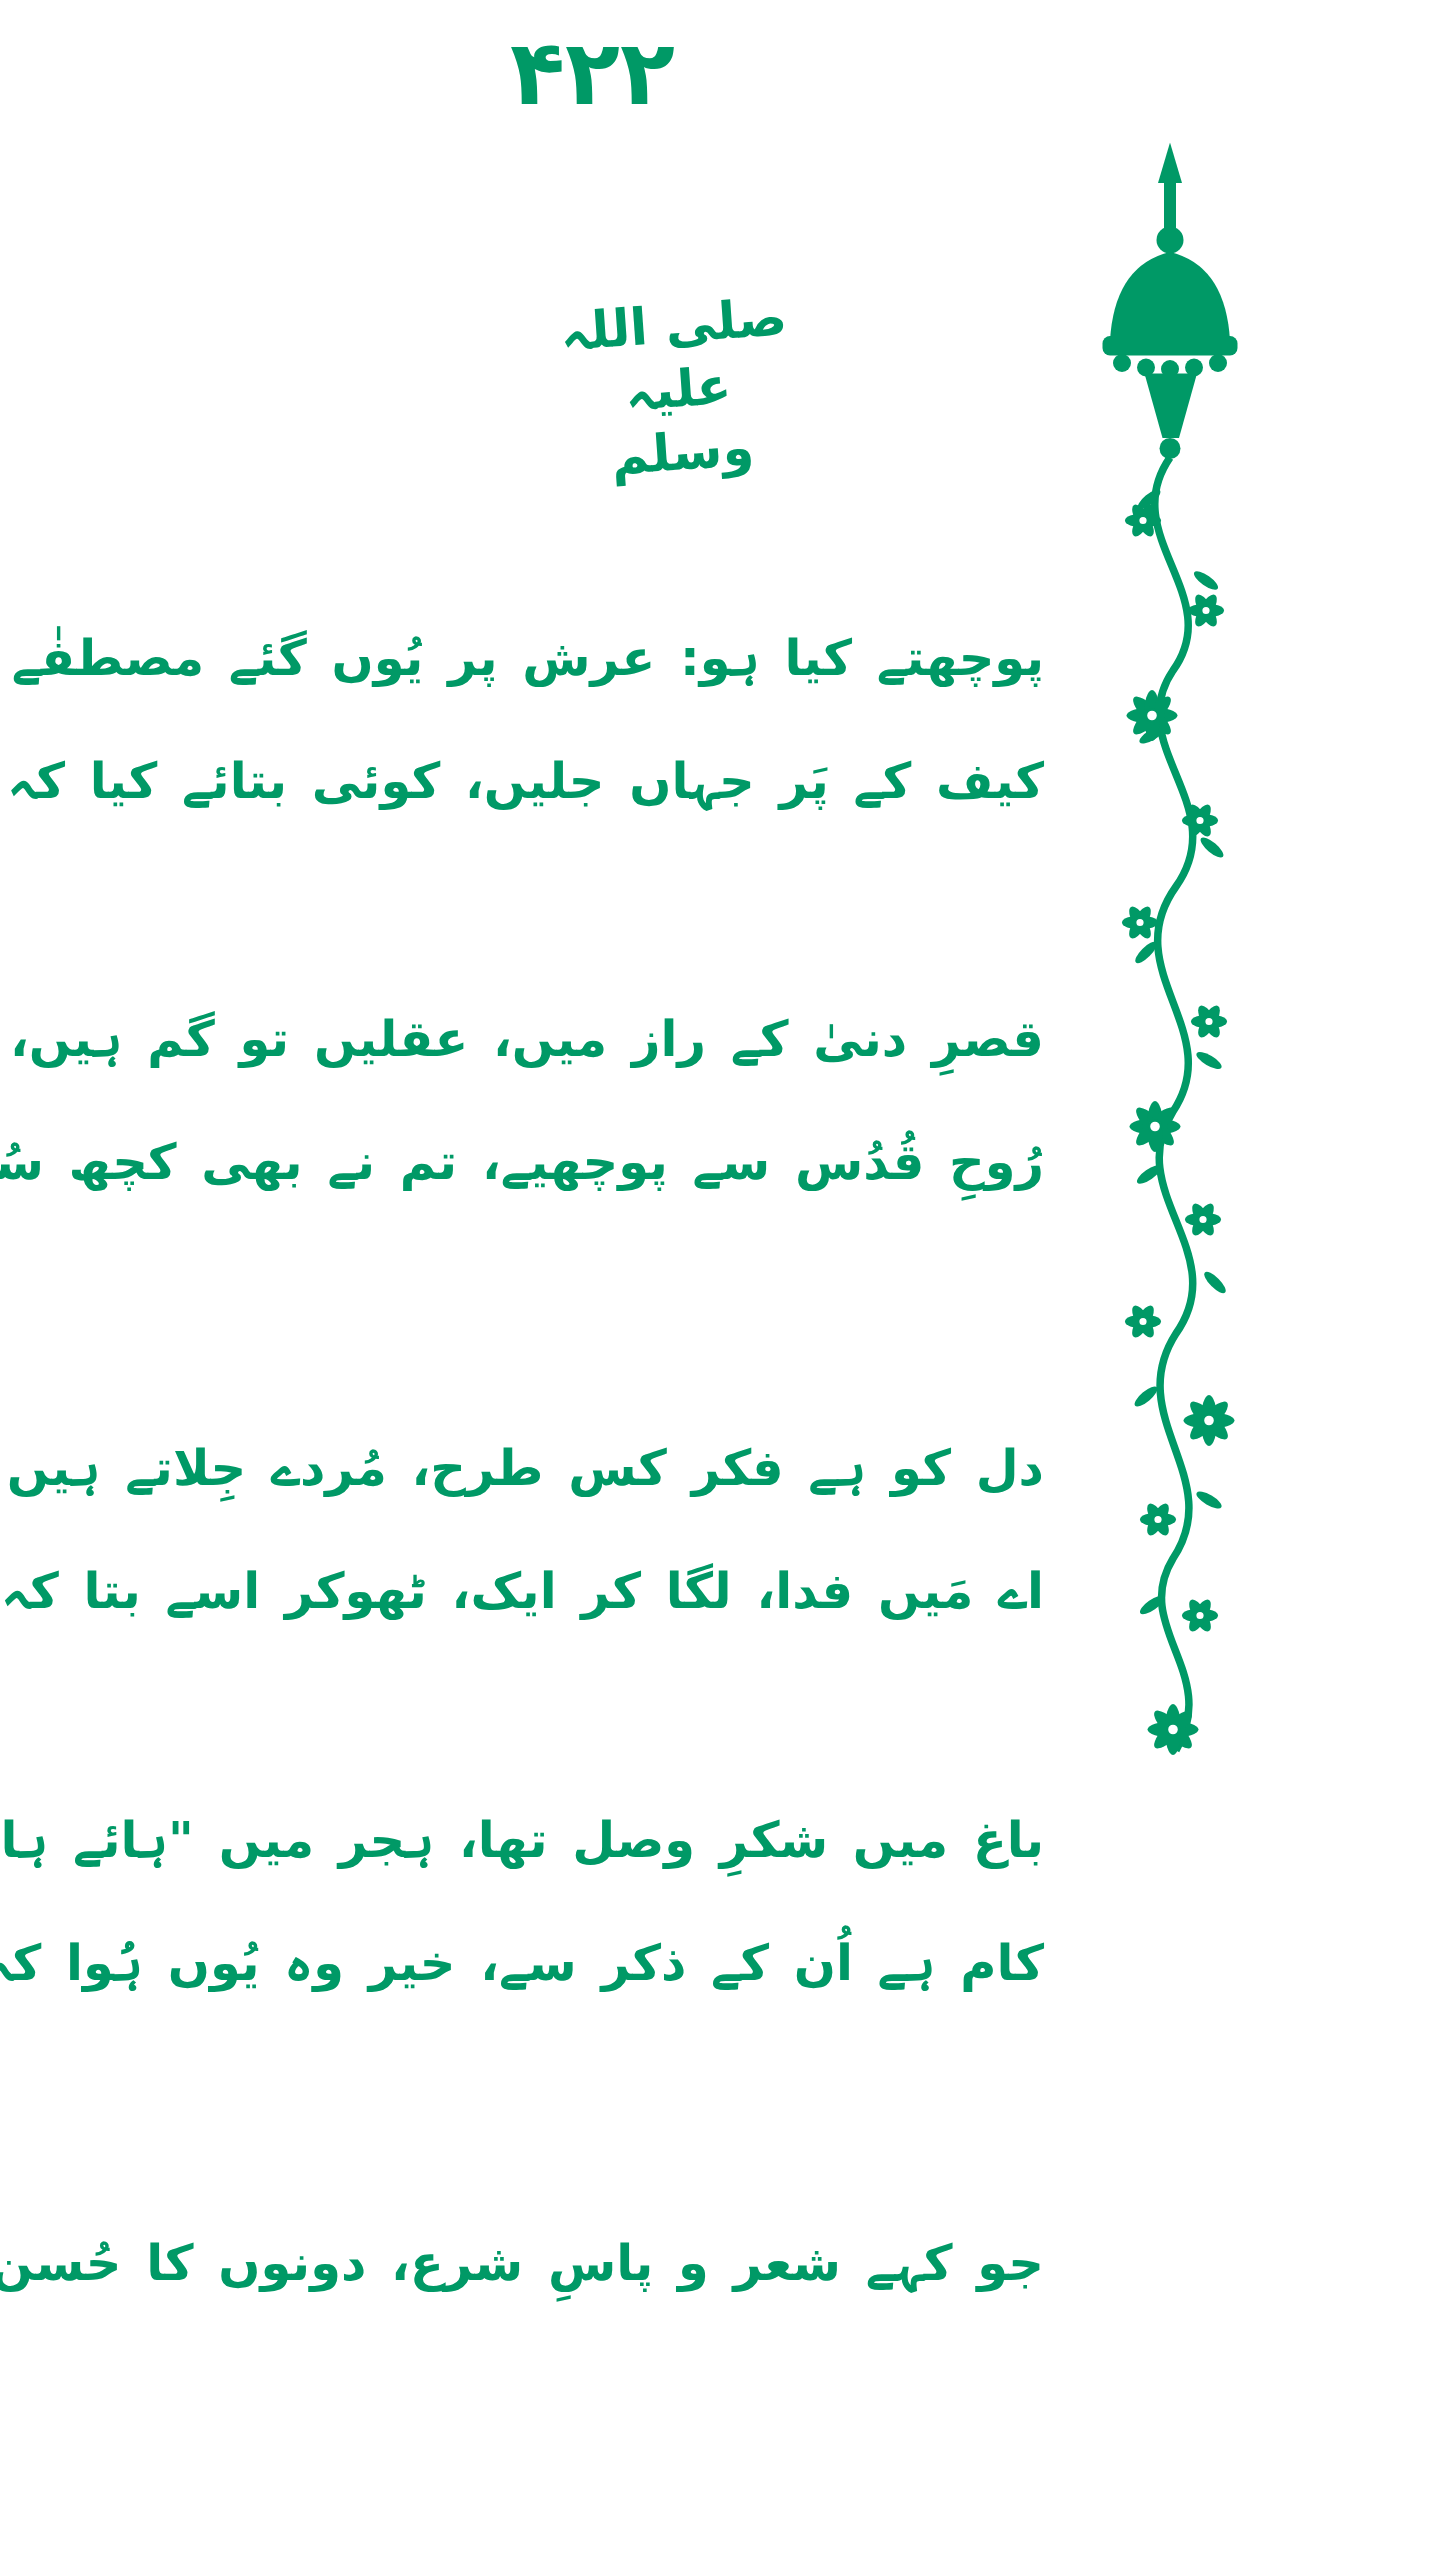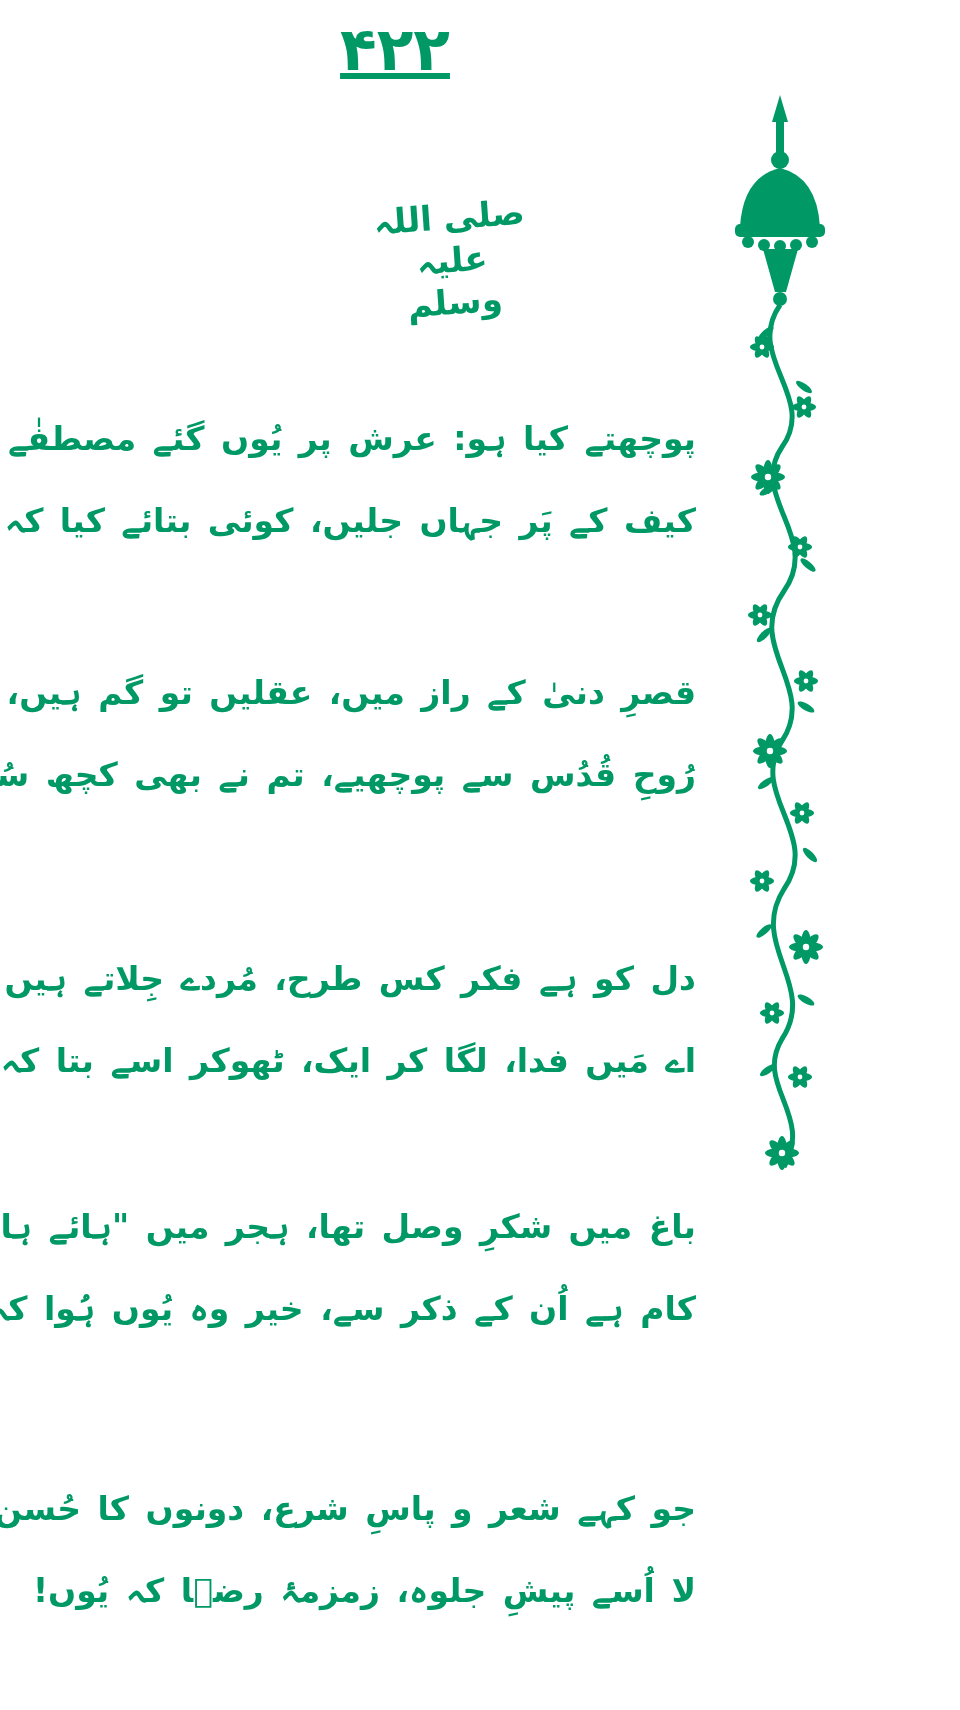--- a/index.html
+++ b/index.html
@@ -19,21 +19,20 @@
   .page-number {
     position: absolute;
     top: 14px;
     left: 0;
     right: 170px;
     text-align: center;
     font-size: 60px;
     font-weight: bold;
     color: #009966;
     letter-spacing: 6px;
-    text-decoration: underline;
   }
   .seal {
     position: absolute;
     top: 196px;
     left: 368px;
     width: 168px;
     height: 126px;
     color: #009966;
     font-weight: bold;
     font-size: 34px;
@@ -176,17 +175,16 @@
       <div class="line">اے مَیں فدا، لگا کر ایک، ٹھوکر اسے بتا کہ یُوں!</div>
     </div>
 
     <div class="stanza stanza-4">
       <div class="line">باغ میں شکرِ وصل تھا، ہجر میں "ہائے ہائے گُل"؟</div>
       <div class="line">کام ہے اُن کے ذکر سے، خیر وہ یُوں ہُوا کہ یُوں!</div>
     </div>
 
     <div class="stanza stanza-5">
       <div class="line">جو کہے شعر و پاسِ شرع، دونوں کا حُسن کیونکر آئے</div>
-      <div class="line">لا اُسے پیشِ جلوہ، زمزمۂ رضؔا کہ یُوں!</div>
     </div>
 
   </div>
 </div>
 
 </body></html>

